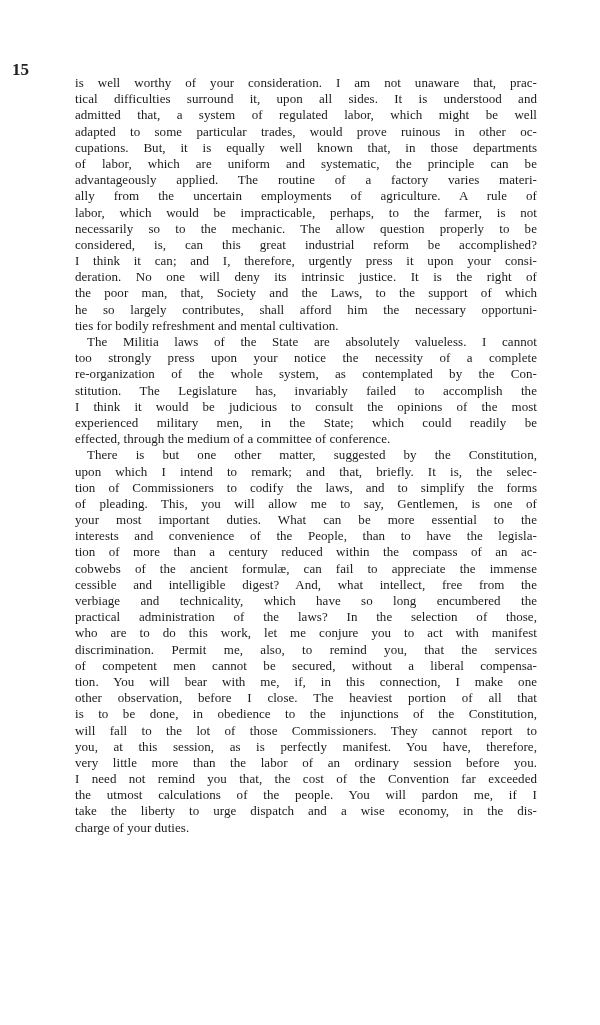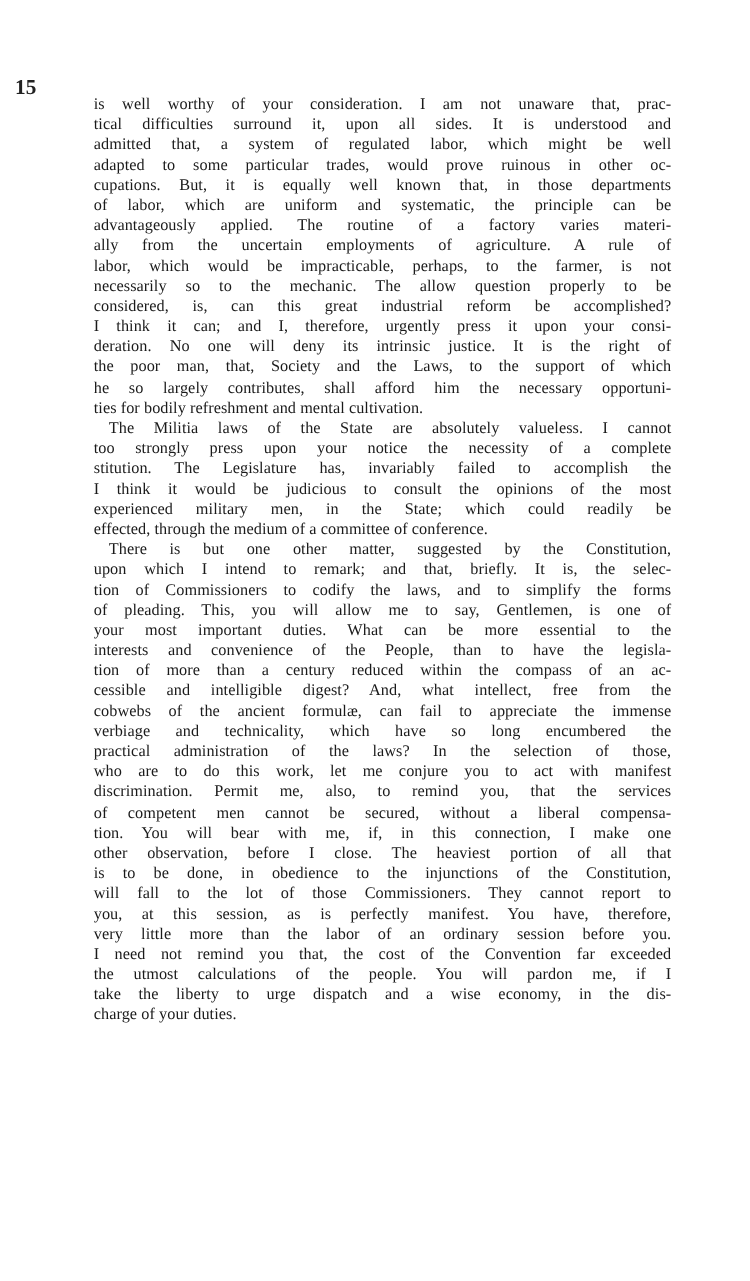--- a/index.html
+++ b/index.html
@@ -45,35 +45,36 @@
     <span class="line">considered, is, can this great industrial reform be accomplished?</span>
     <span class="line">I think it can; and I, therefore, urgently press it upon your consi-</span>
     <span class="line">deration.  No one will deny its intrinsic justice.  It is the right of</span>
     <span class="line">the poor man, that, Society and the Laws, to the support of which</span>
     <span class="line">he so largely contributes, shall afford him the necessary opportuni-</span>
     <span class="line last">ties for bodily refreshment and mental cultivation.</span>
   </div>
   <div>
     <span class="line indent">The Militia laws of the State are absolutely valueless.  I cannot</span>
     <span class="line">too strongly press upon your notice the necessity of a complete</span>
+    <span class="line">re-organization of the whole system, as contemplated by the Con-</span>
     <span class="line">stitution.  The Legislature has, invariably failed to accomplish the</span>
     <span class="line">I think it would be judicious to consult the opinions of the most</span>
     <span class="line">experienced military men, in the State; which could readily be</span>
     <span class="line last">effected, through the medium of a committee of conference.</span>
   </div>
   <div>
     <span class="line indent">There is but one other matter, suggested by the Constitution,</span>
     <span class="line">upon which I intend to remark; and that, briefly.  It is, the selec-</span>
     <span class="line">tion of Commissioners to codify the laws, and to simplify the forms</span>
     <span class="line">of pleading.  This, you will allow me to say, Gentlemen, is one of</span>
     <span class="line">your most important duties.  What can be more essential to the</span>
     <span class="line">interests and convenience of the People, than to have the legisla-</span>
     <span class="line">tion of more than a century reduced within the compass of an ac-</span>
+    <span class="line">cobwebs of the ancient formulæ, can fail to appreciate the immense</span>
     <span class="line">cessible and intelligible digest?  And, what intellect, free from the</span>
-    <span class="line">cobwebs of the ancient formulæ, can fail to appreciate the immense</span>
     <span class="line">verbiage and technicality, which have so long encumbered the</span>
     <span class="line">practical administration of the laws?  In the selection of those,</span>
     <span class="line">who are to do this work, let me conjure you to act with manifest</span>
     <span class="line">discrimination.  Permit me, also, to remind you, that the services</span>
     <span class="line">of competent men cannot be secured, without a liberal compensa-</span>
     <span class="line">tion.  You will bear with me, if, in this connection, I make one</span>
     <span class="line">other observation, before I close.  The heaviest portion of all that</span>
     <span class="line">is to be done, in obedience to the injunctions of the Constitution,</span>
     <span class="line">will fall to the lot of those Commissioners.  They cannot report to</span>
     <span class="line">you, at this session, as is perfectly manifest.  You have, therefore,</span>

